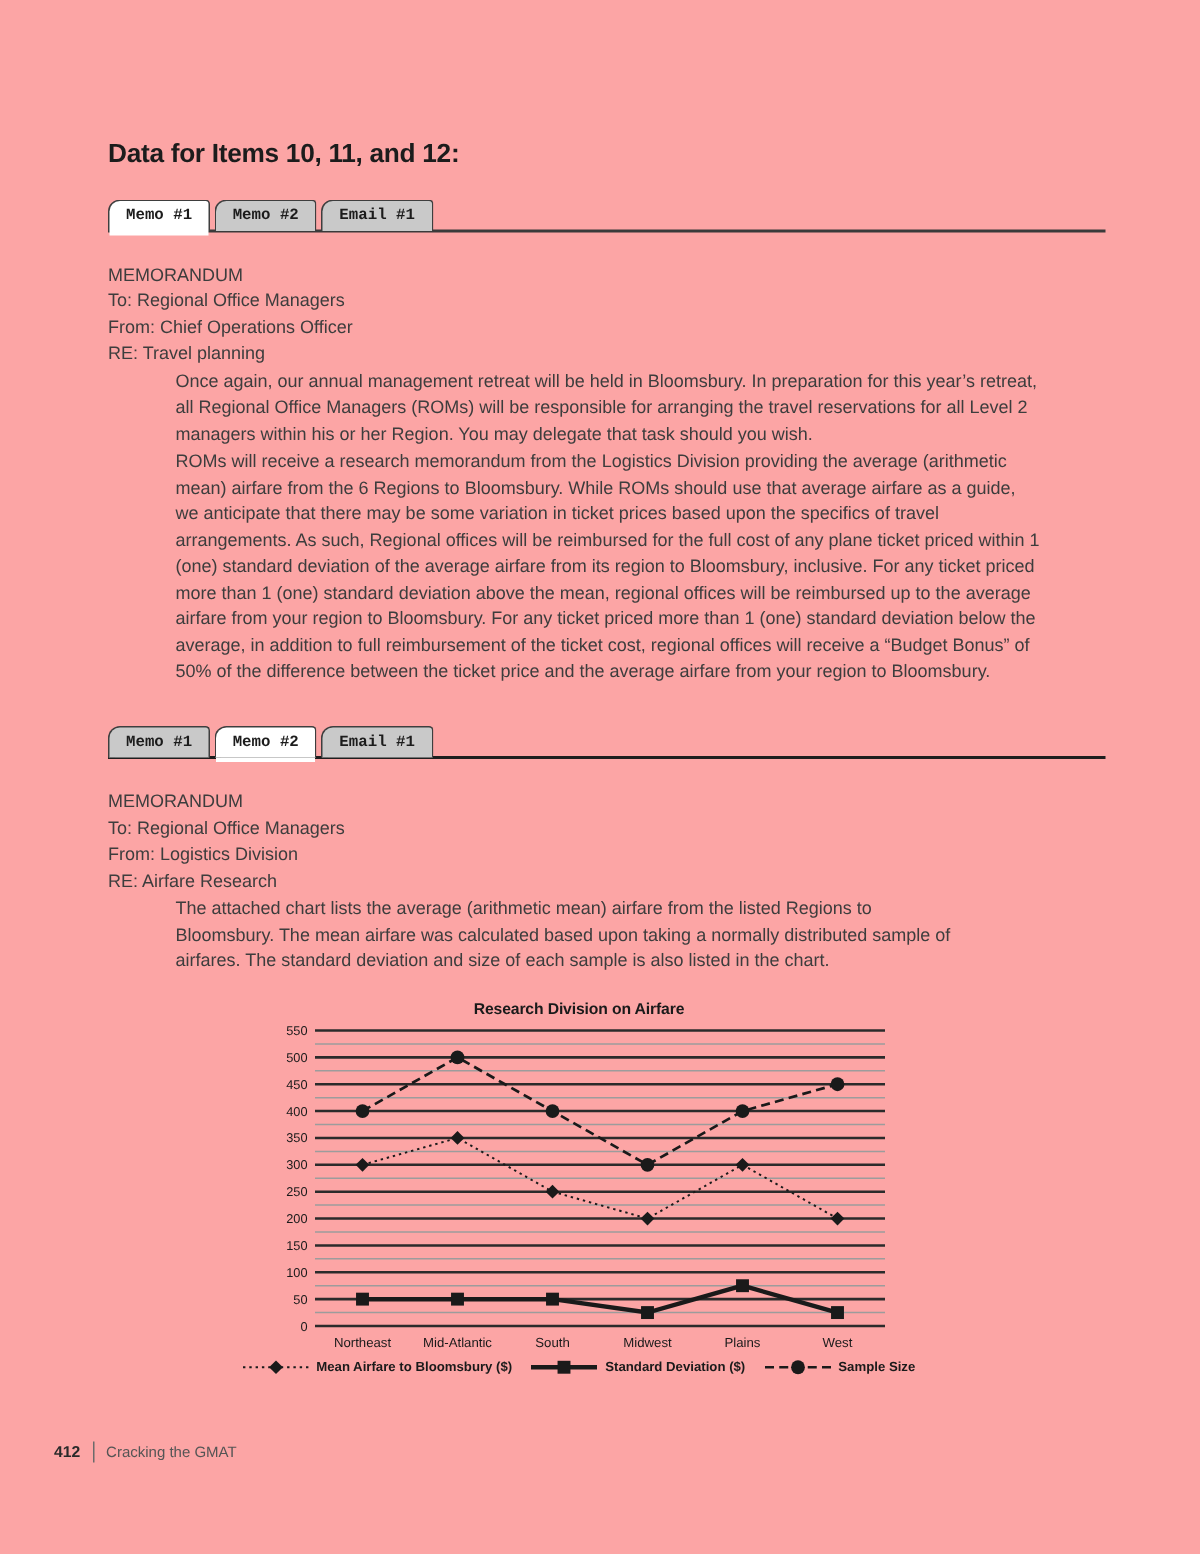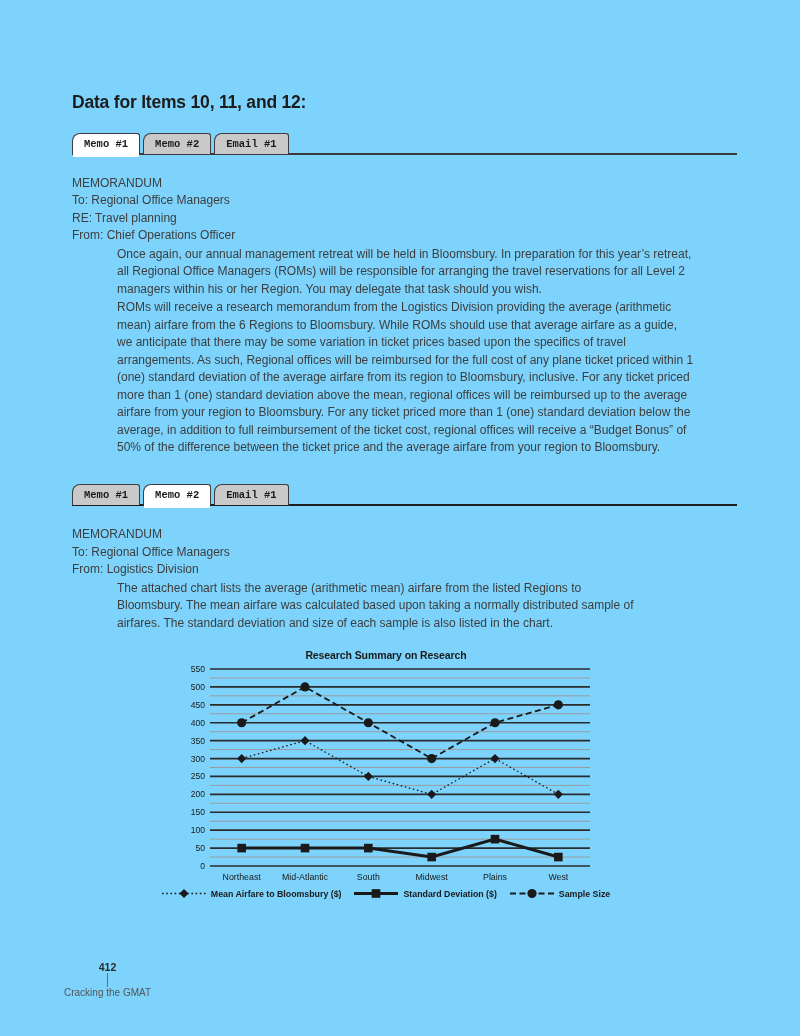--- a/index.html
+++ b/index.html
@@ -1,19 +1,19 @@
 <!DOCTYPE html>
 <html><head>
 <meta charset="utf-8">
 <style>
   html,body{margin:0;padding:0;background:#fff;}
   .page{
     position:relative;
     width:800px;height:1036px;
-    background:#7dd3fc;
+    background:#fca5a5;
     font-family:"Liberation Sans","DejaVu Sans",sans-serif;
     color:#3a3a3a;
     overflow:hidden;
     box-sizing:border-box;
     padding:92px 63px 13px 72px;
   }
   h1.page-title{
     margin:0 0 21px 0;
     font-size:17.5px;line-height:20px;
     font-weight:bold;color:#1c1c1c;
@@ -61,24 +61,23 @@
   .legend-item{display:flex;align-items:center;gap:5px;}
   .legend-item .lbl{font-size:8.8px;color:#1a1a1a;white-space:nowrap;font-weight:bold;}
   
   .next-note{
     width:412px;margin:40px 0 0 108px;
     text-align:center;
     font-family:"Liberation Serif","DejaVu Serif",serif;
     font-style:italic;font-size:11.5px;color:#3d3d3d;
   }
   .footer{
-    position:absolute;left:64px;top:961px;
+    position:absolute;left:36px;top:961px;
     display:flex;align-items:center;
     font-size:10.5px;
-    flex-direction:column;
   }
   .footer .pgnum{font-weight:bold;color:#2a2a2a;}
   .footer .fdiv{width:1.2px;height:14px;background:#6b6b6b;margin:0 8px;}
   .footer .book{color:#555;font-size:10px;}
 </style>
 </head>
 <body>
 
 <div class="page">
 
@@ -89,44 +88,45 @@
       <div class="tab active">Memo #1</div>
       <div class="tab">Memo #2</div>
       <div class="tab">Email #1</div>
     </div>
     <div class="tab-rule"></div>
   </div>
 
   <div class="memo memo1-block">
     <div class="hdr-line">MEMORANDUM</div>
     <div class="hdr-line">To: Regional Office Managers</div>
+    <div class="hdr-line">From: Chief Operations Officer</div>
     <div class="hdr-line">RE: Travel planning</div>
-    <div class="hdr-line">From: Chief Operations Officer</div>
     <p>Once again, our annual management retreat will be held in Bloomsbury. In preparation for this year’s retreat, all Regional Office Managers (ROMs) will be responsible for arranging the travel reservations for all Level 2 managers within his or her Region. You may delegate that task should you wish.</p>
     <p>ROMs will receive a research memorandum from the Logistics Division providing the average (arithmetic mean) airfare from the 6 Regions to Bloomsbury. While ROMs should use that average airfare as a guide, we anticipate that there may be some variation in ticket prices based upon the specifics of travel arrangements. As such, Regional offices will be reimbursed for the full cost of any plane ticket priced within 1 (one) standard deviation of the average airfare from its region to Bloomsbury, inclusive. For any ticket priced more than 1 (one) standard deviation above the mean, regional offices will be reimbursed up to the average airfare from your region to Bloomsbury. For any ticket priced more than 1 (one) standard deviation below the average, in addition to full reimbursement of the ticket cost, regional offices will receive a “Budget Bonus” of 50% of the difference between the ticket price and the average airfare from your region to Bloomsbury.</p>
   </div>
 
   <div class="tabset set2">
     <div class="tabs-row">
       <div class="tab">Memo #1</div>
       <div class="tab active">Memo #2</div>
       <div class="tab">Email #1</div>
     </div>
     <div class="tab-rule"></div>
   </div>
 
   <div class="memo memo2 memo2-block">
     <div class="hdr-line">MEMORANDUM</div>
     <div class="hdr-line">To: Regional Office Managers</div>
     <div class="hdr-line">From: Logistics Division</div>
+    <div class="hdr-line">RE: Airfare Research</div>
     <p>The attached chart lists the average (arithmetic mean) airfare from the listed Regions to Bloomsbury. The mean airfare was calculated based upon taking a normally distributed sample of airfares. The standard deviation and size of each sample is also listed in the chart.</p>
   </div>
 
   <div class="chart-wrap">
-    <div class="chart-title">Research Summary on Research</div>
+    <div class="chart-title">Research Division on Airfare</div>
     <svg id="chart-svg" width="412" height="224" viewBox="0 0 412 224">
         <line x1="30" x2="410" y1="204" y2="204" stroke="#2b2b2b" stroke-width="1.7"></line>
         <text x="25" y="207" text-anchor="end" font-size="8.5" fill="#1a1a1a" font-family="&quot;Liberation Sans&quot;,&quot;DejaVu Sans&quot;,sans-serif">0</text>
         <line x1="30" x2="410" y1="195.04545454545453" y2="195.04545454545453" stroke="#9c9c9c" stroke-width="1"></line>
         <line x1="30" x2="410" y1="186.0909090909091" y2="186.0909090909091" stroke="#2b2b2b" stroke-width="1.7"></line>
         <text x="25" y="189.0909090909091" text-anchor="end" font-size="8.5" fill="#1a1a1a" font-family="&quot;Liberation Sans&quot;,&quot;DejaVu Sans&quot;,sans-serif">50</text>
         <line x1="30" x2="410" y1="177.13636363636363" y2="177.13636363636363" stroke="#9c9c9c" stroke-width="1"></line>
         <line x1="30" x2="410" y1="168.1818181818182" y2="168.1818181818182" stroke="#2b2b2b" stroke-width="1.7"></line>
         <text x="25" y="171.1818181818182" text-anchor="end" font-size="8.5" fill="#1a1a1a" font-family="&quot;Liberation Sans&quot;,&quot;DejaVu Sans&quot;,sans-serif">100</text>
         <line x1="30" x2="410" y1="159.22727272727272" y2="159.22727272727272" stroke="#9c9c9c" stroke-width="1"></line>

